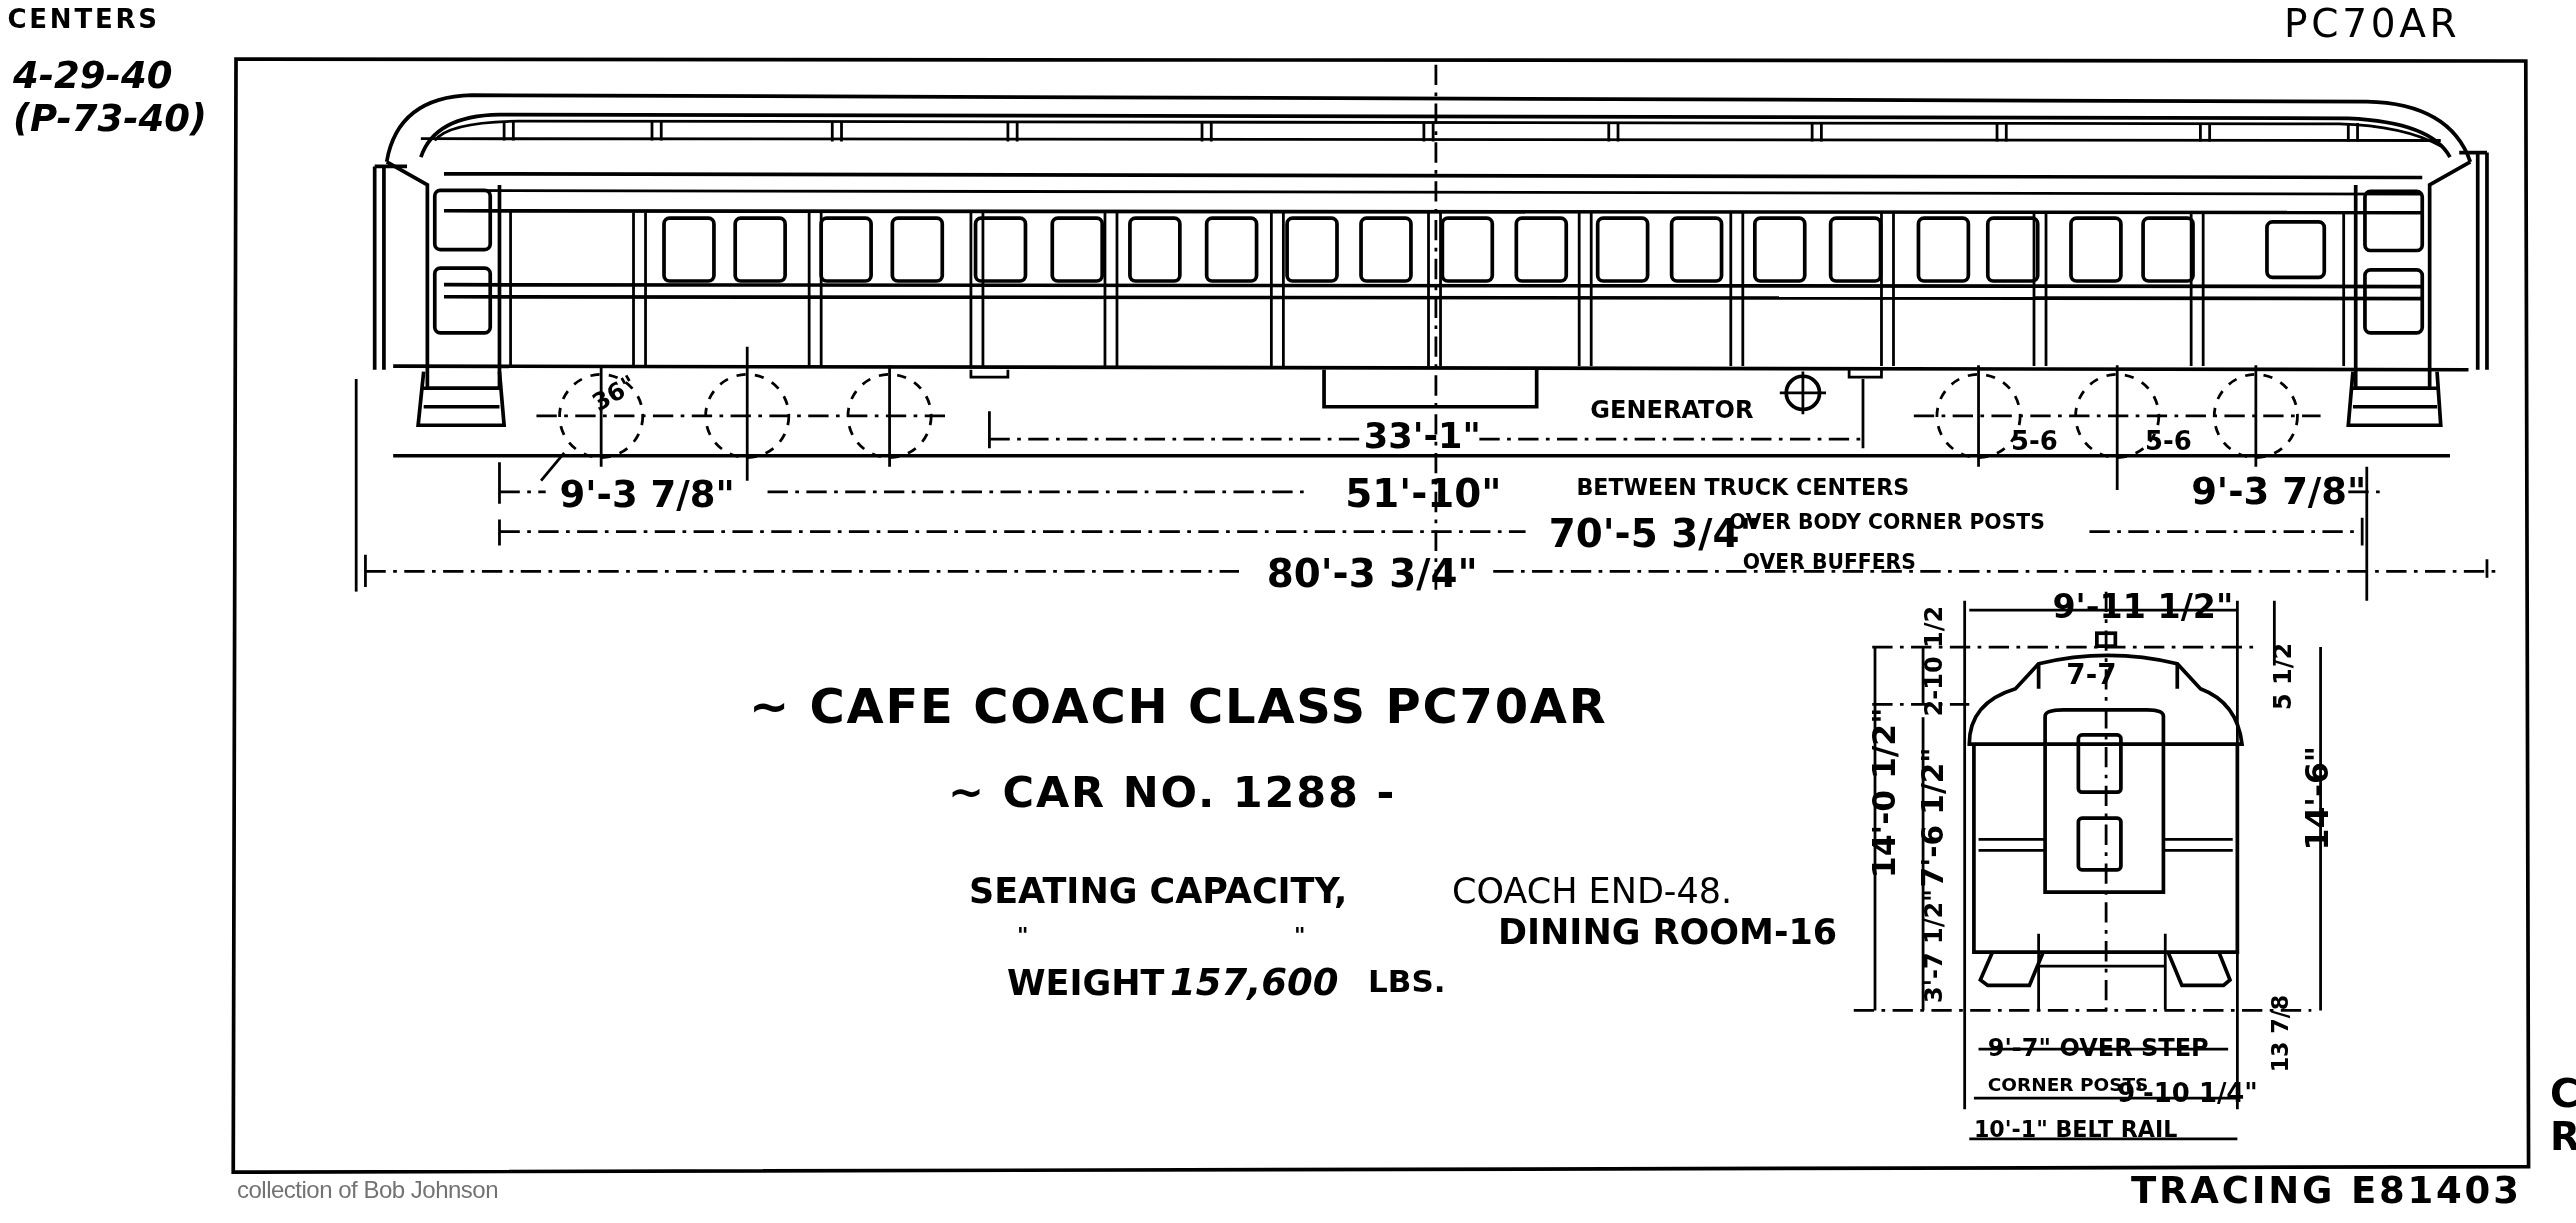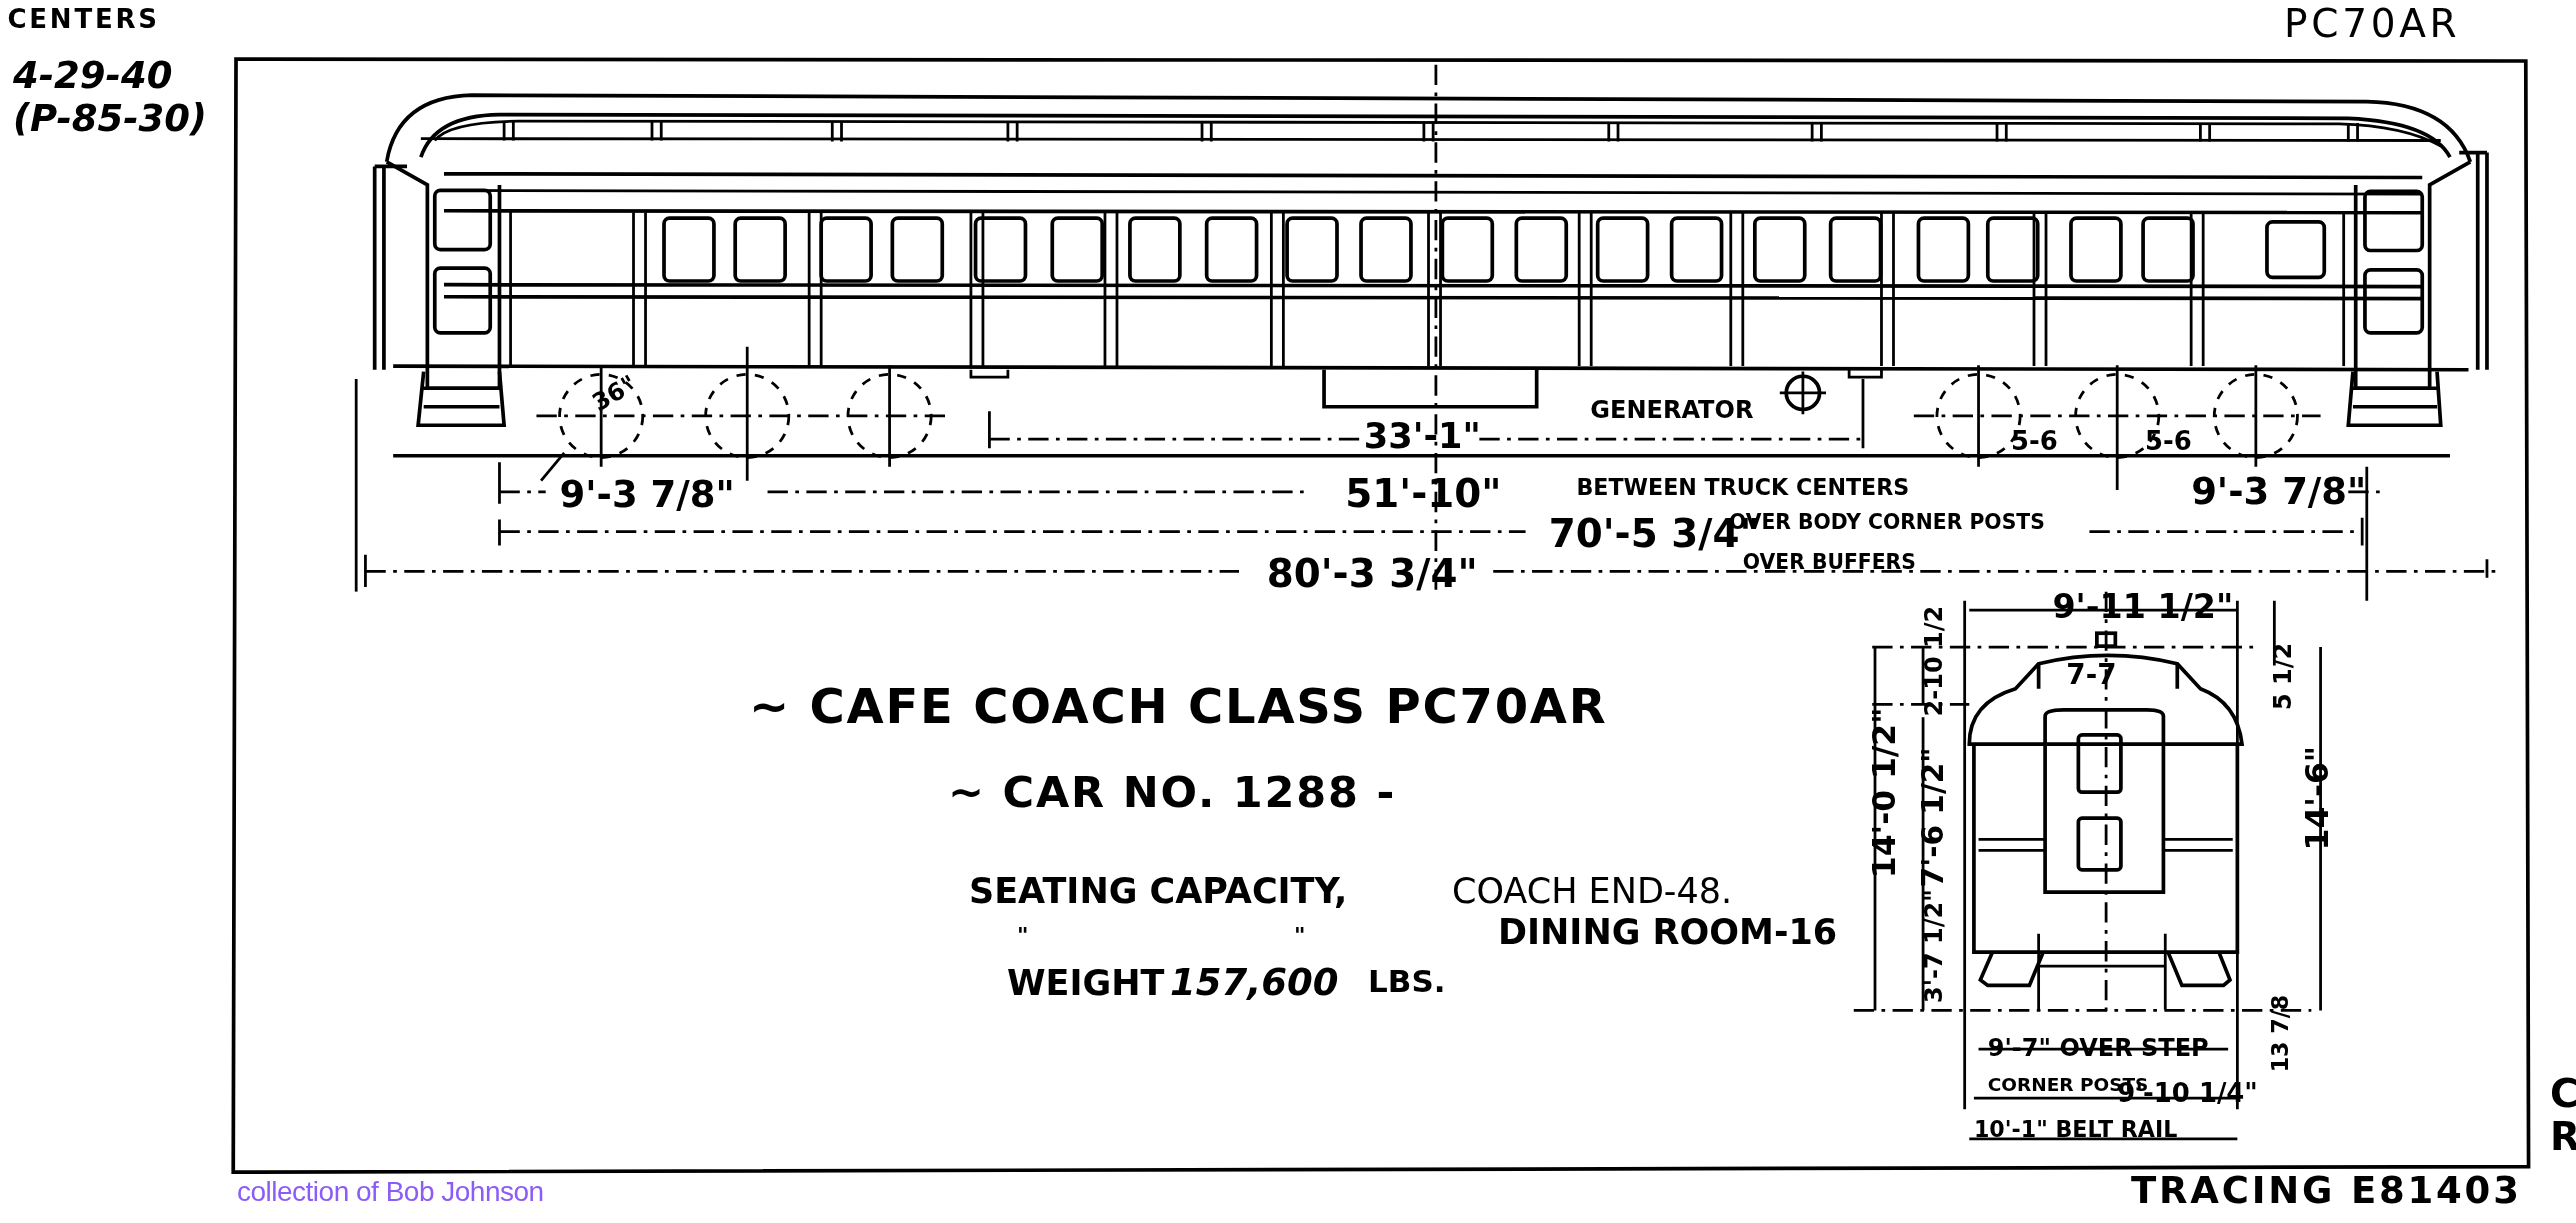--- a/index.html
+++ b/index.html
@@ -1,19 +1,19 @@
 <!DOCTYPE html>
 <html style="font-size:15px"><head>
 <meta charset="utf-8">
 <style>
   html, body { margin:0; padding:0; background:#ffffff; }
   body { width:2576px; height:1223px; position:relative; overflow:hidden; font-family:"DejaVu Sans", sans-serif; color:#000; }
   svg { position:absolute; left:0; top:0; }
   .hand { font-family:"DejaVu Sans", sans-serif; font-weight:bold; fill:#000; }
-  .credit { position:absolute; left:237px; top:1176px; font-family:"Liberation Sans", sans-serif; font-size:28px; color:#8b5cf6; letter-spacing:-0.5px; }
+  .credit { position:absolute; left:237px; top:1176px; font-family:"Liberation Sans", sans-serif; font-size:24px; color:#737373; letter-spacing:-0.5px; }
   .txt { position:absolute; white-space:nowrap; line-height:1; }
   .ln { stroke:#000; fill:none; stroke-width:4; }
   .lnt { stroke:#000; fill:none; stroke-width:3; }
   .dash { stroke:#000; fill:none; stroke-width:3; stroke-dasharray:22 8 4 8; }
   .dot { stroke:#000; fill:none; stroke-width:3; stroke-dasharray:10 10; }
 </style>
 </head>
 <body>
 
 <svg width="2576" height="1223" viewBox="0 0 2786 1323">
@@ -194,21 +194,21 @@
     <text class="hand" font-size="24" transform="translate(2475,1160) rotate(-90)">13 7/8</text>
     <text class="hand" x="2150" y="1142" font-size="26">9'-7" OVER STEP</text>
     <text class="hand" x="2150" y="1180" font-size="20">CORNER POSTS</text>
     <text class="hand" x="2290" y="1192" font-size="28">9'-10 1/4"</text>
     <text class="hand" x="2135" y="1230" font-size="24">10'-1" BELT RAIL</text>
   </g>
 </svg>
 
 <div class="txt hand" style="left:7.4px;top:5.5px;font-size:26px;font-weight:bold;letter-spacing:2.8px;">CENTERS</div>
 <div class="txt" style="left:13px;top:57px;font-size:37px;font-weight:bold;font-style:italic;">4-29-40</div>
-<div class="txt" style="left:13px;top:100px;font-size:37px;font-weight:bold;font-style:italic;">(P-85-30)</div>
+<div class="txt" style="left:13px;top:100px;font-size:37px;font-weight:bold;font-style:italic;">(P-73-40)</div>
 <div class="txt" style="left:2284px;top:3.7px;font-size:39px;letter-spacing:3.7px;text-align:center;">PC70AR</div>
 
 <div class="txt" style="left:749px;top:682px;font-size:48px;font-weight:bold;letter-spacing:1.8px;">~ CAFE COACH CLASS PC70AR</div>
 <div class="txt" style="left:948px;top:747px;font-size:43px;font-weight:bold;letter-spacing:1.8px;margin-top:24px;">~ CAR NO. 1288 -</div>
 
 <div>
   <div class="txt" style="left:969px;top:874px;font-size:35px;font-weight:bold;">SEATING CAPACITY,</div>
   <div class="txt" style="left:1452px;top:874px;font-size:35px;font-weight:normal;">COACH END-48.</div>
   <div class="txt" style="left:1017px;top:925px;font-size:22px;font-weight:bold;">"</div>
   <div class="txt" style="left:1294px;top:925px;font-size:22px;font-weight:bold;">"</div>

